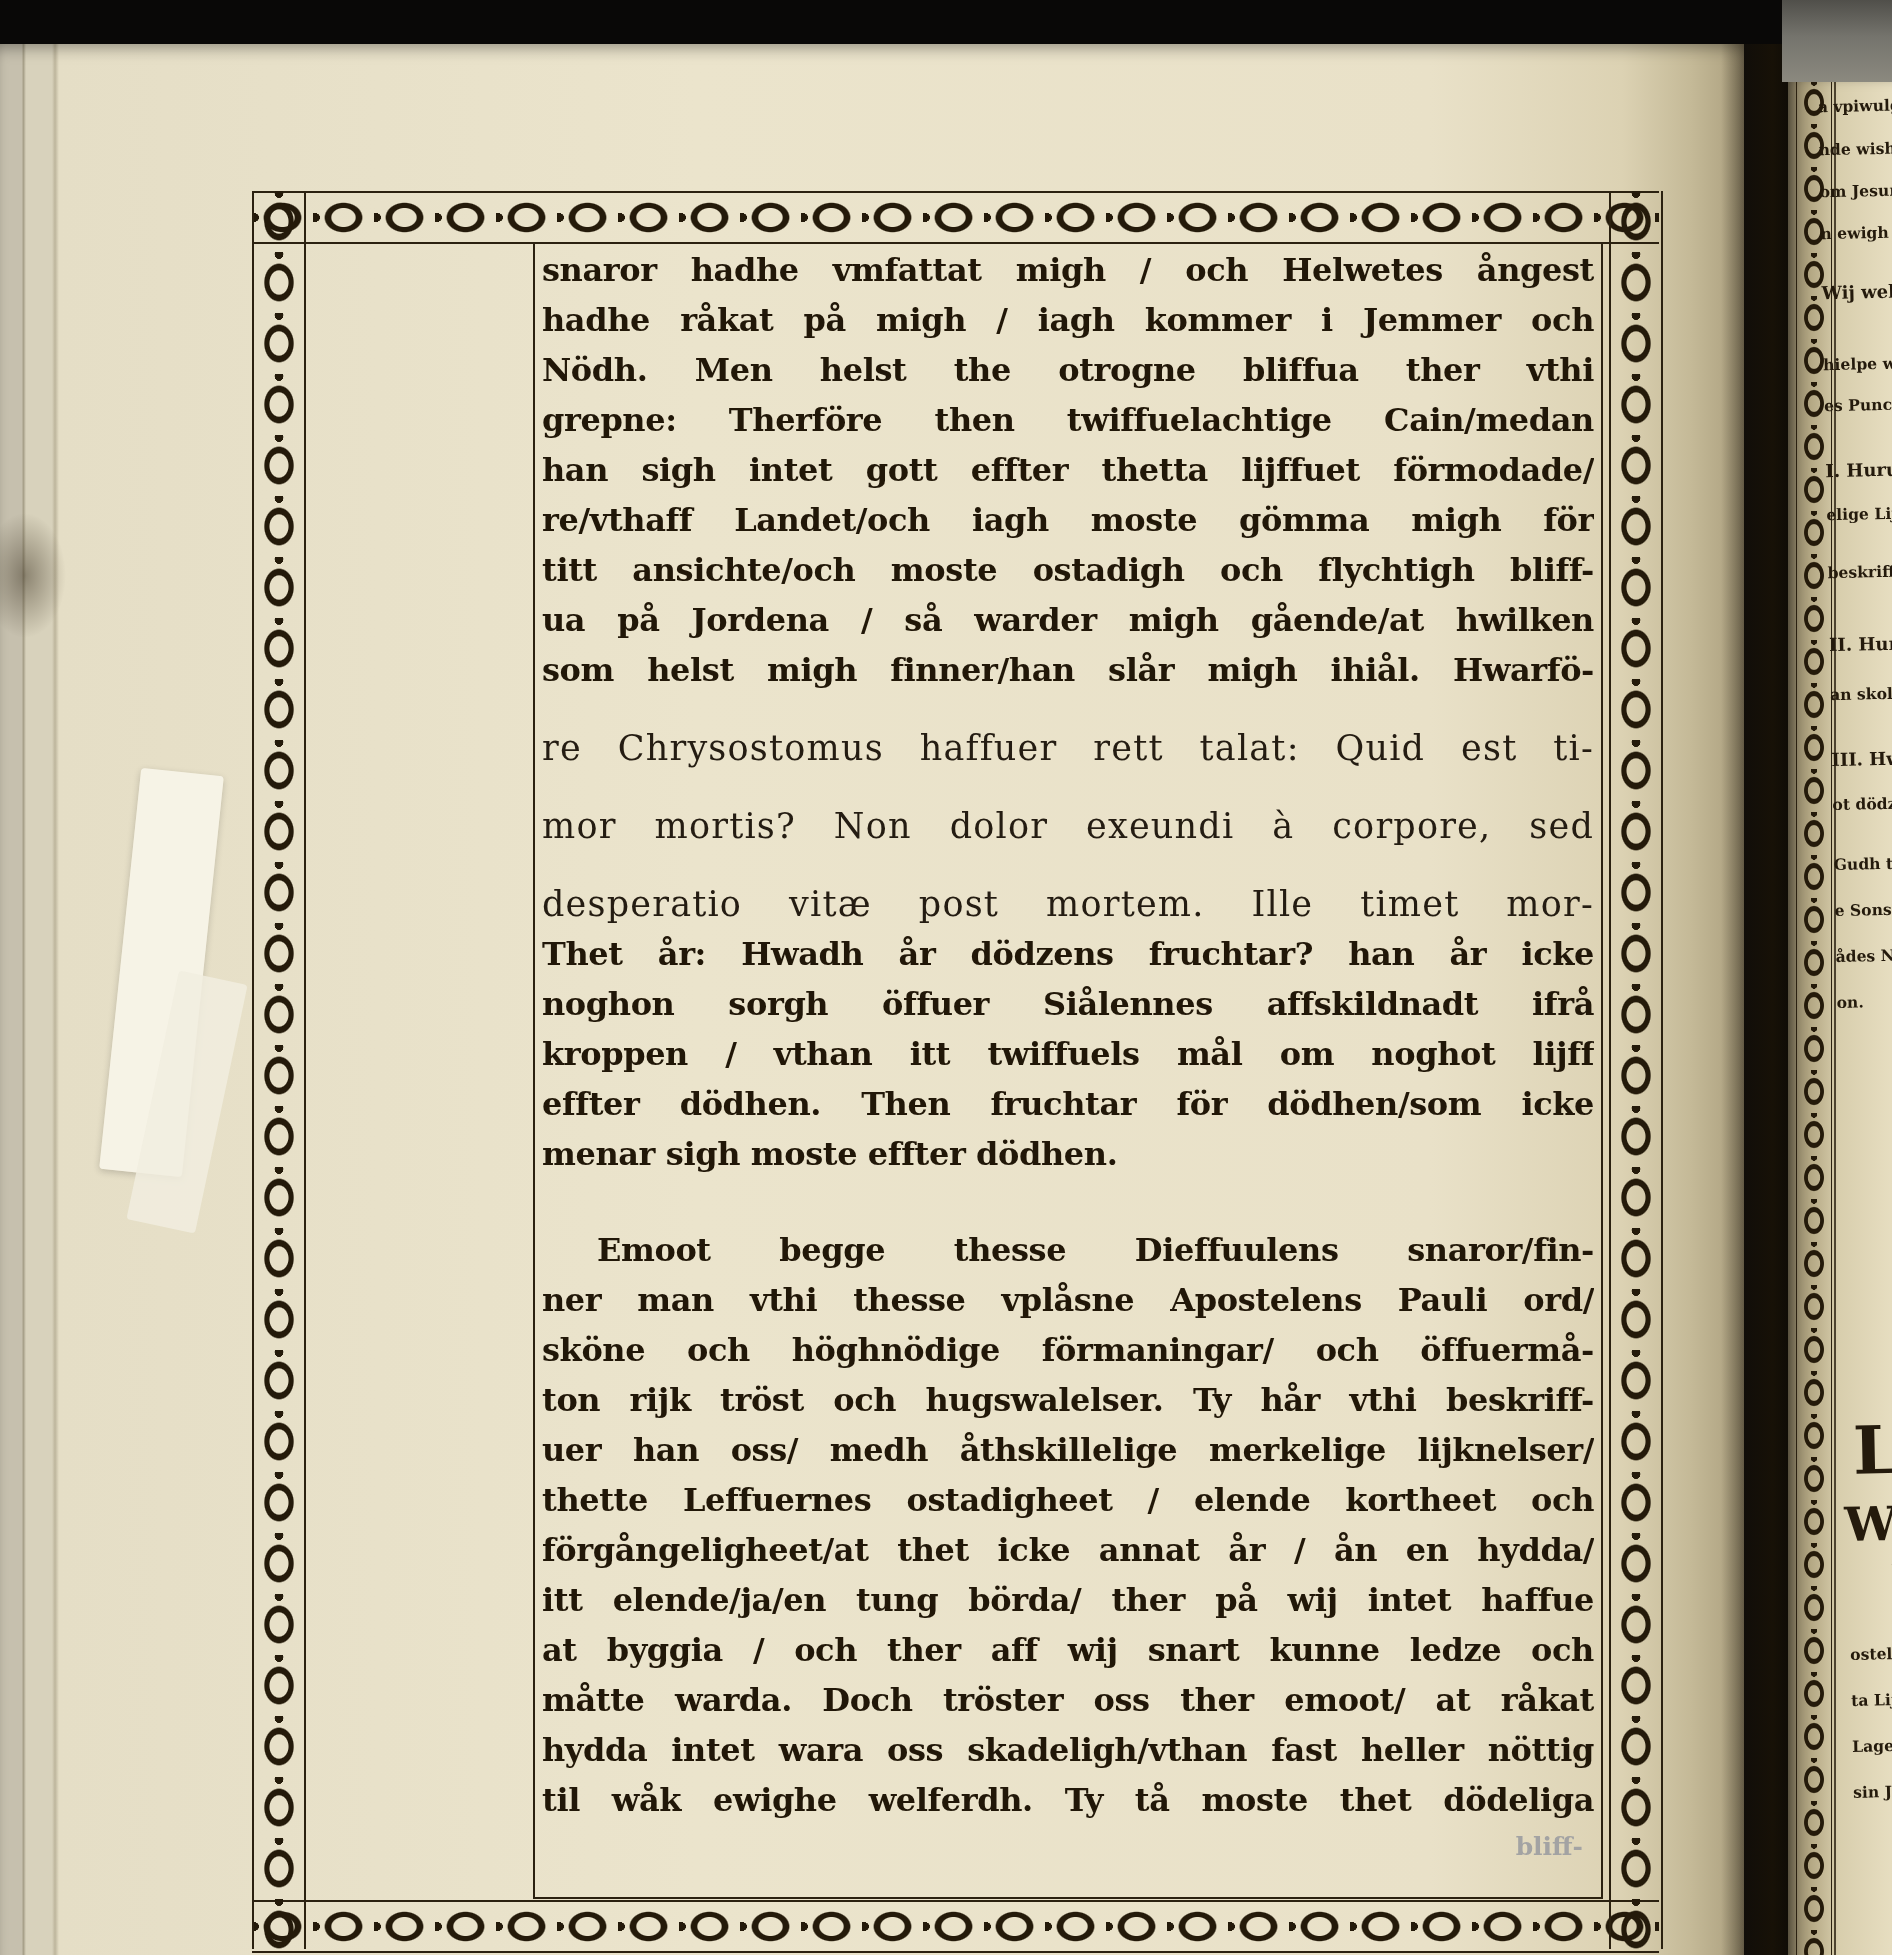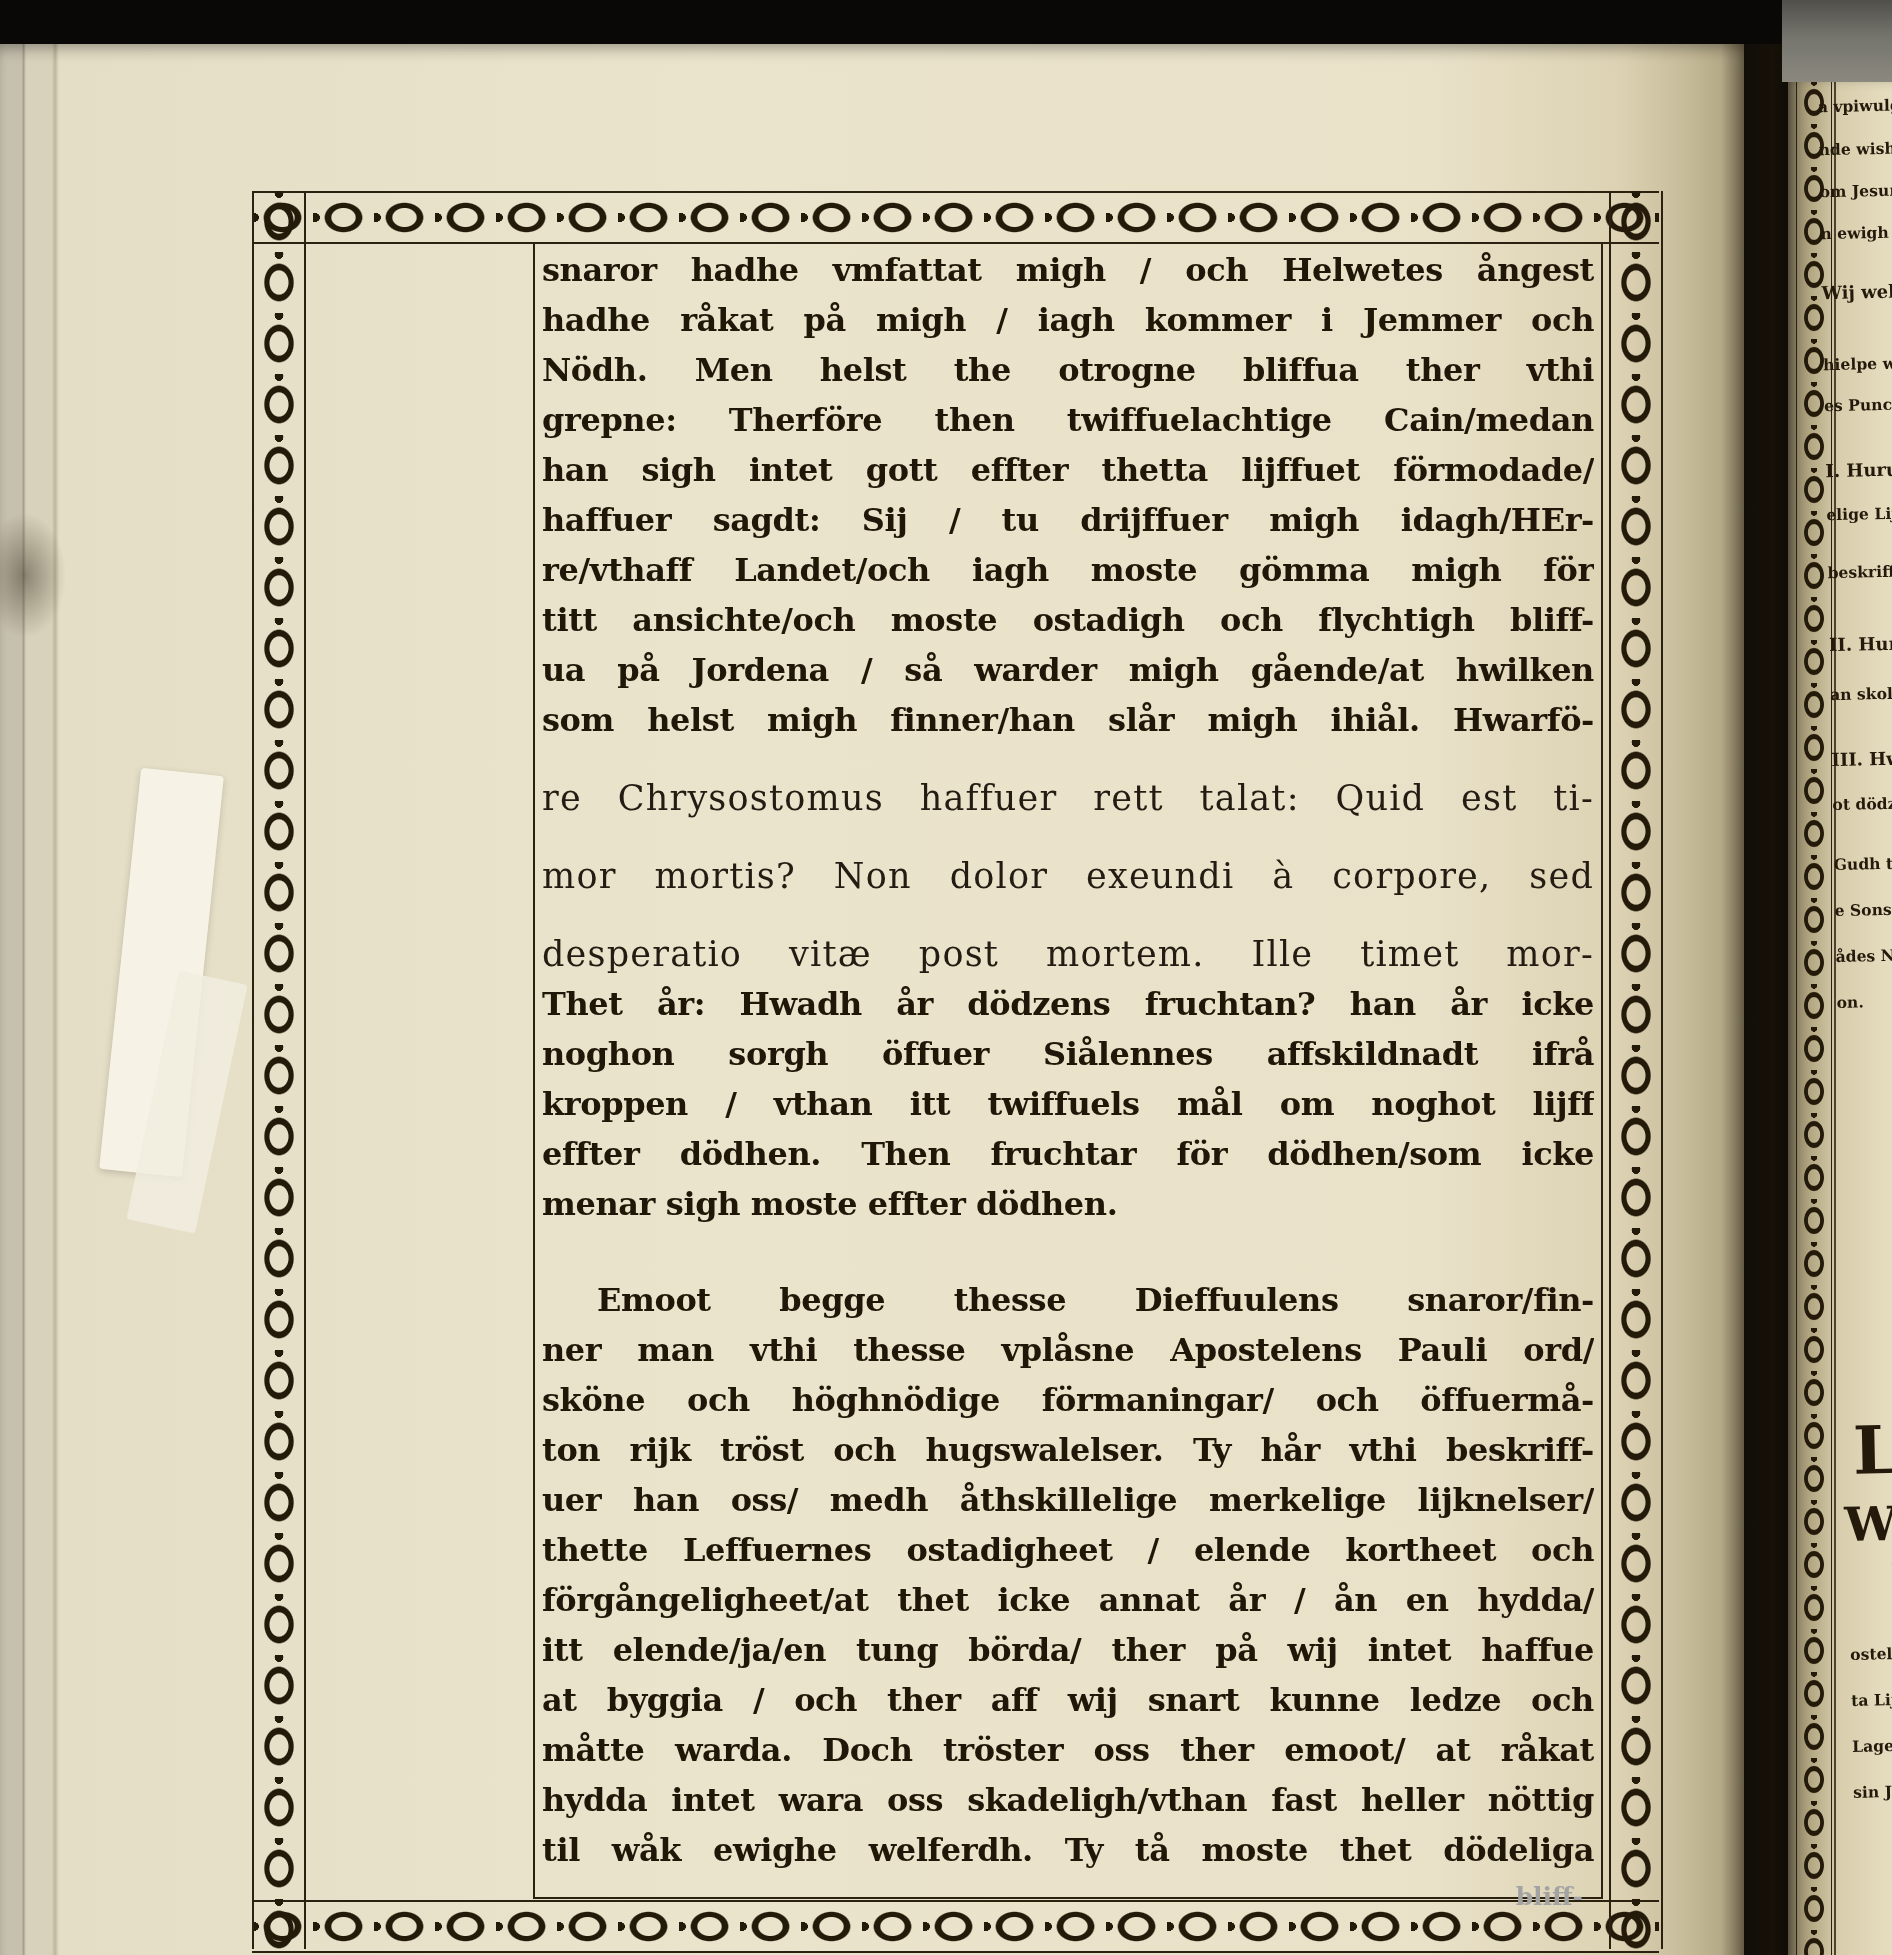--- a/index.html
+++ b/index.html
@@ -112,29 +112,28 @@
   <div id="orn-bottom" class="orn orn-h"></div>
   <div id="orn-left" class="orn orn-v"></div>
   <div id="orn-right" class="orn orn-v"></div>
 
   <div id="text-block">
     <div class="line">snaror hadhe vmfattat migh / och Helwetes ångest</div>
     <div class="line">hadhe råkat på migh / iagh kommer i Jemmer och</div>
     <div class="line">Nödh.  Men helst the otrogne bliffua ther vthi</div>
     <div class="line">grepne: Therföre then twiffuelachtige Cain/medan</div>
     <div class="line">han sigh intet gott effter thetta lijffuet förmodade/</div>
-    <div class="line">haffuer sagdt: Sij / tu drijffuer migh idagh/HEr-</div>
     <div class="line">re/vthaff Landet/och iagh moste gömma migh för</div>
     <div class="line">titt ansichte/och moste ostadigh och flychtigh bliff-</div>
     <div class="line">ua på Jordena / så warder migh gående/at hwilken</div>
     <div class="line">som helst migh finner/han slår migh ihiål. Hwarfö-</div>
     <div class="line roman">re Chrysostomus haffuer rett talat: Quid est ti-</div>
     <div class="line roman">mor mortis? Non dolor exeundi à corpore, sed</div>
     <div class="line roman">desperatio vitæ post mortem.  Ille timet mor-</div>
-    <div class="line">Thet år: Hwadh år dödzens fruchtan? han år icke</div>
+    <div class="line">Thet år: Hwadh år dödzens fruchtar? han år icke</div>
     <div class="line">noghon sorgh öffuer Siålennes affskildnadt ifrå</div>
     <div class="line">kroppen / vthan itt twiffuels mål om noghot lijff</div>
     <div class="line">effter dödhen.  Then fruchtar för dödhen/som icke</div>
     <div class="line para-end">menar sigh moste effter dödhen.</div>
     <div class="line para-start">Emoot begge thesse Dieffuulens snaror/fin-</div>
     <div class="line">ner man vthi thesse vplåsne Apostelens Pauli ord/</div>
     <div class="line">sköne och höghnödige förmaningar/ och öffuermå-</div>
     <div class="line">ton rijk tröst och hugswalelser. Ty hår vthi beskriff-</div>
     <div class="line">uer han oss/ medh åthskillelige merkelige lijknelser/</div>
     <div class="line">thette Leffuernes ostadigheet / elende kortheet och</div>

